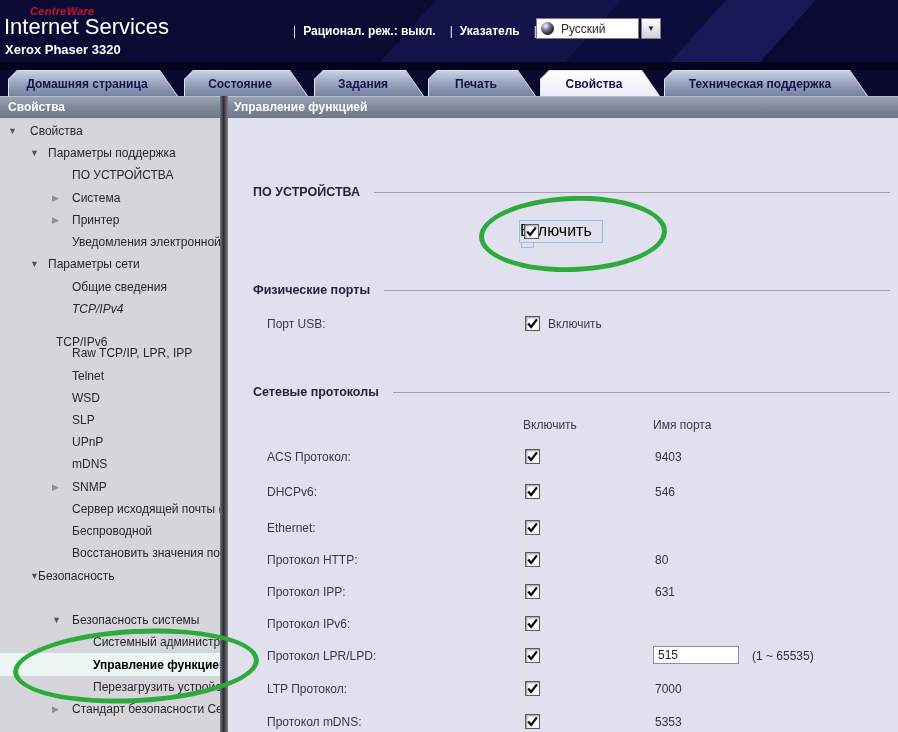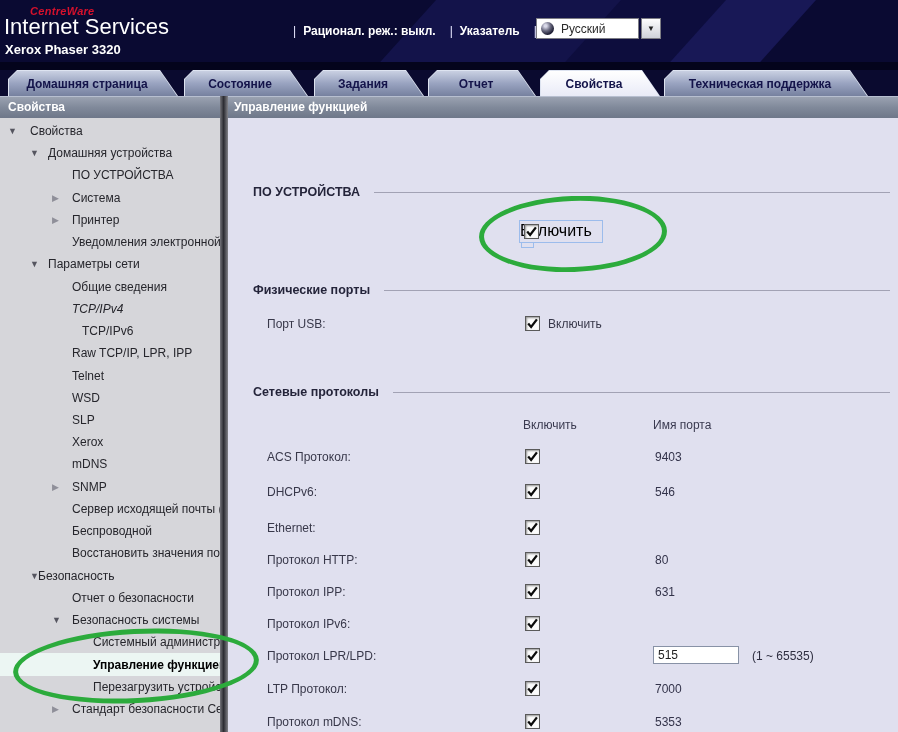--- a/index.html
+++ b/index.html
@@ -116,21 +116,21 @@
       <div class="tab" style="left: 184px; width: 124px;">
         <div class="shell"></div>
         <div class="face">Состояние</div>
       </div>
       <div class="tab" style="left: 314px; width: 110px;">
         <div class="shell"></div>
         <div class="face">Задания</div>
       </div>
       <div class="tab" style="left: 428px; width: 108px;">
         <div class="shell"></div>
-        <div class="face">Отчет</div>
+        <div class="face">Печать</div>
       </div>
       <div class="tab active" style="left: 540px; width: 120px;">
         <div class="shell"></div>
         <div class="face">Свойства</div>
       </div>
       <div class="tab" style="left: 664px; width: 204px;">
         <div class="shell"></div>
         <div class="face">Техническая поддержка</div>
       </div>
     </div>
@@ -144,21 +144,21 @@
   <div id="divider"></div>
 
   <div id="sidebar">
     <div id="selbg"></div>
   <div class="si" style="top: 2px;">
         <span class="arr down" style="left: 8px;">▼</span>
         <span class="lbl" style="left: 30px;">Свойства</span>
       </div>
       <div class="si" style="top: 24.23px;">
         <span class="arr down" style="left: 30px;">▼</span>
-        <span class="lbl" style="left: 48px;">Домашняя устройства</span>
+        <span class="lbl" style="left: 48px;">Параметры поддержка</span>
       </div>
       <div class="si" style="top: 46.46px;">
         <span class="lbl" style="left: 72px;">ПО УСТРОЙСТВА</span>
       </div>
       <div class="si" style="top: 68.69px;">
         <span class="arr right" style="left: 52px;">▶</span>
         <span class="lbl" style="left: 72px;">Система</span>
       </div>
       <div class="si" style="top: 90.92px;">
         <span class="arr right" style="left: 52px;">▶</span>
@@ -171,59 +171,56 @@
         <span class="arr down" style="left: 30px;">▼</span>
         <span class="lbl" style="left: 48px;">Параметры сети</span>
       </div>
       <div class="si" style="top: 157.61px;">
         <span class="lbl" style="left: 72px;">Общие сведения</span>
       </div>
       <div class="si" style="top: 179.84px;">
         <span class="lbl" style="left: 72px; font-style: italic;">TCP/IPv4</span>
       </div>
       <div class="si" style="top: 202.07px;">
-        <span class="lbl" style="left: 82px;">TCP/IPv6</span>
+        <span class="lbl" style="left: 56px; margin-top: 11px;">TCP/IPv6</span>
       </div>
       <div class="si" style="top: 224.3px;">
         <span class="lbl" style="left: 72px;">Raw TCP/IP, LPR, IPP</span>
       </div>
       <div class="si" style="top: 246.53px;">
         <span class="lbl" style="left: 72px;">Telnet</span>
       </div>
       <div class="si" style="top: 268.76px;">
         <span class="lbl" style="left: 72px;">WSD</span>
       </div>
       <div class="si" style="top: 290.99px;">
         <span class="lbl" style="left: 72px;">SLP</span>
       </div>
       <div class="si" style="top: 313.22px;">
-        <span class="lbl" style="left: 72px;">Xerox</span>
+        <span class="lbl" style="left: 72px;">UPnP</span>
       </div>
       <div class="si" style="top: 335.45px;">
         <span class="lbl" style="left: 72px;">mDNS</span>
       </div>
       <div class="si" style="top: 357.68px;">
         <span class="arr right" style="left: 52px;">▶</span>
         <span class="lbl" style="left: 72px;">SNMP</span>
       </div>
       <div class="si" style="top: 379.91px;">
         <span class="lbl" style="left: 72px;">Сервер исходящей почты (SM</span>
       </div>
       <div class="si" style="top: 402.14px;">
         <span class="lbl" style="left: 72px;">Беспроводной</span>
       </div>
       <div class="si" style="top: 424.37px;">
         <span class="lbl" style="left: 72px;">Восстановить значения по ум</span>
       </div>
       <div class="si" style="top: 446.6px;">
         <span class="arr down" style="left: 30px;">▼</span>
         <span class="lbl" style="left: 38px;">Безопасность</span>
-      </div>
-      <div class="si" style="top: 468.83px;">
-        <span class="lbl" style="left: 72px;">Отчет о безопасности</span>
       </div>
       <div class="si" style="top: 491.06px;">
         <span class="arr down" style="left: 52px;">▼</span>
         <span class="lbl" style="left: 72px;">Безопасность системы</span>
       </div>
       <div class="si" style="top: 513.29px;">
         <span class="lbl" style="left: 93px;">Системный администрат</span>
       </div>
       <div class="si sel" style="top: 535.52px;">
         <span class="lbl" style="left: 93px;">Управление функцией</span>

